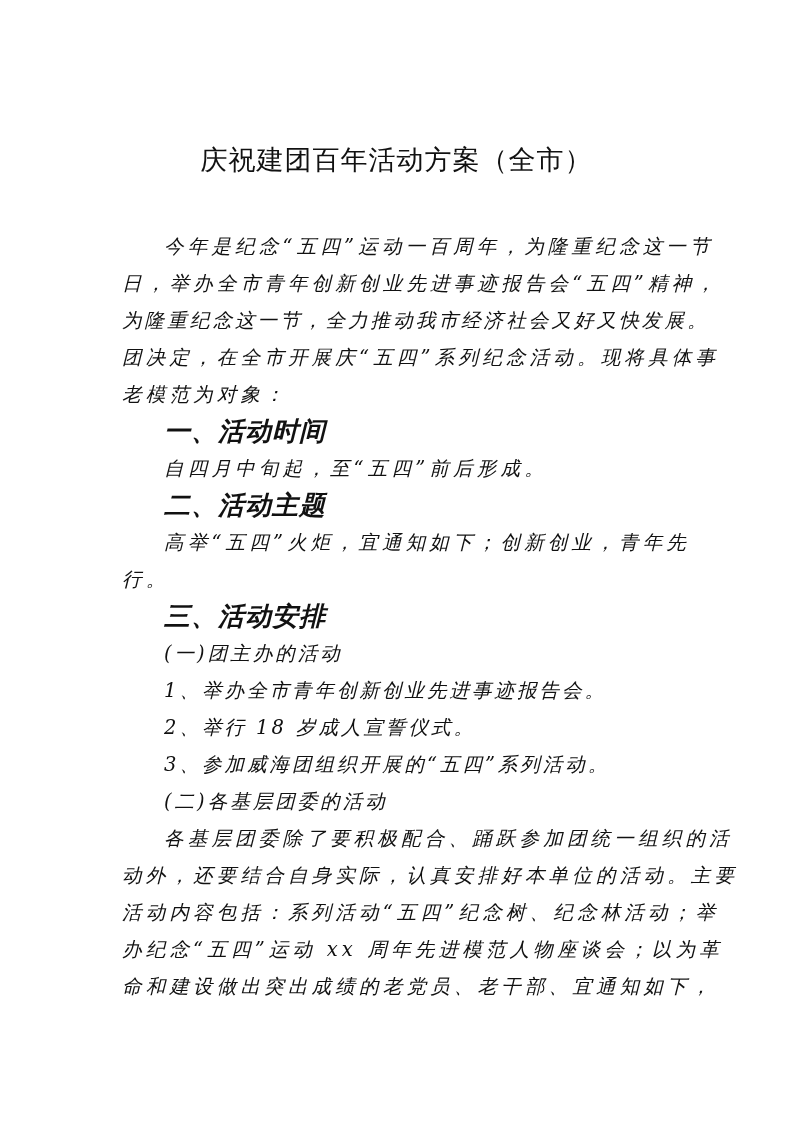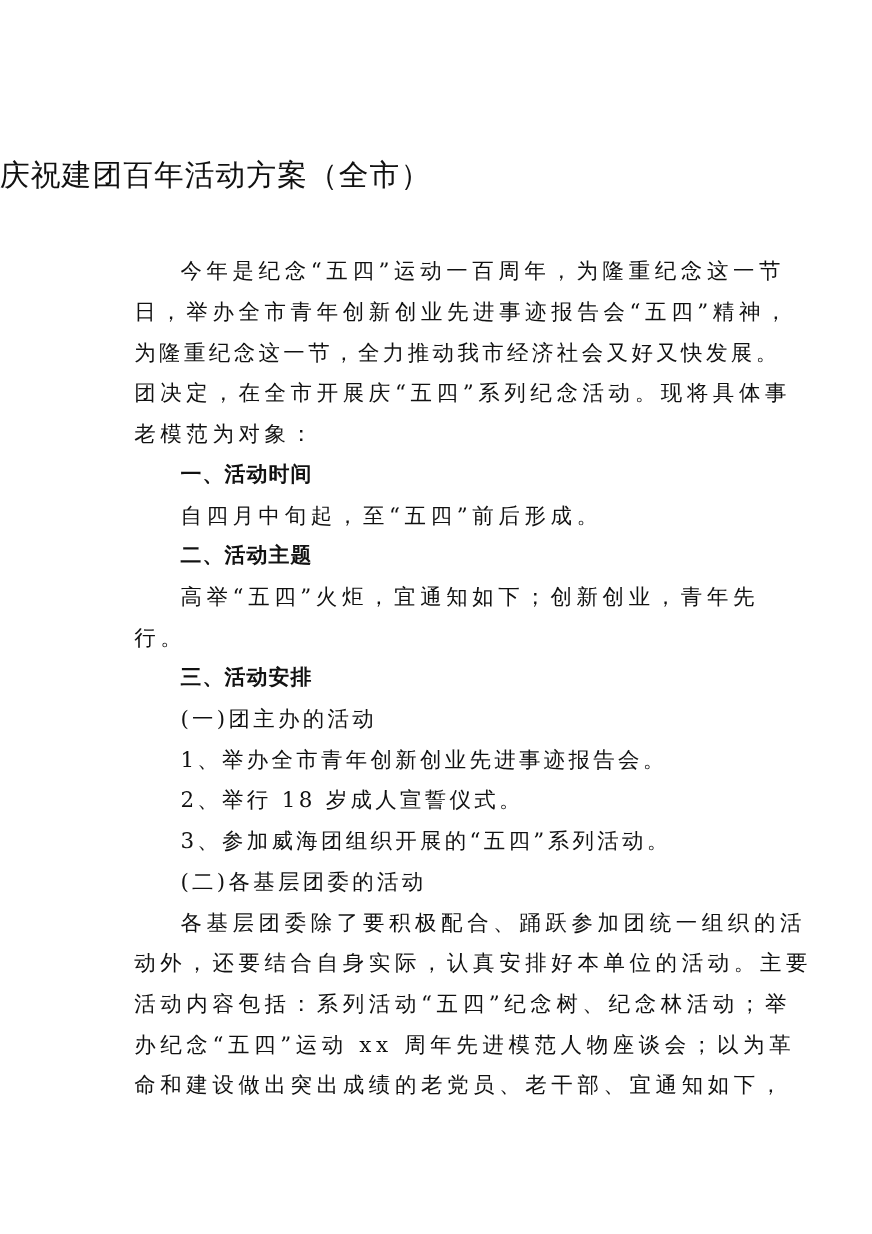--- a/index.html
+++ b/index.html
@@ -1,27 +1,27 @@
 <!DOCTYPE html>
 <html><head>
 <meta charset="utf-8">
 <style>
   html, body { margin: 0; padding: 0; background: #ffffff; }
   body { width: 793px; height: 1122px; position: relative; overflow: hidden;
          font-family: "DejaVu Serif", "Liberation Serif", serif; color: #111; }
   .page { position: absolute; left: 0; top: 0; width: 793px; height: 1122px; background: #fff; }
-  .title { position: absolute; top: 140px; left: 0; width: 793px; text-align: left;
+  .title { position: absolute; top: 140px; left: 0; width: 793px; text-align: center;
            font-family: "DejaVu Sans", "Liberation Sans", sans-serif; font-size: 27px;
            letter-spacing: 1px; color: #111; line-height: 40px; }
   .body { position: absolute; left: 122px; top: 228px; width: 574px; }
   .line { height: 37px; line-height: 37px; font-size: 19.5px; white-space: nowrap;
-          letter-spacing: 4.2px; }
+          letter-spacing: 4.2px; font-style: italic; }
   .indent { padding-left: 42px; }
   .heading { font-family: "DejaVu Sans", "Liberation Sans", sans-serif; font-weight: bold;
-             letter-spacing: 1px; font-size: 19px; }
+             letter-spacing: 1px; font-size: 26px; }
   .sub { padding-left: 42px; letter-spacing: 3px; }
 </style>
 </head>
 <body>
 
 <div class="page">
   <div class="title">庆祝建团百年活动方案（全市）</div>
   <div class="body">
     <div class="line indent">今年是纪念“五四”运动一百周年，为隆重纪念这一节</div>
     <div class="line">日，举办全市青年创新创业先进事迹报告会“五四”精神，</div>

